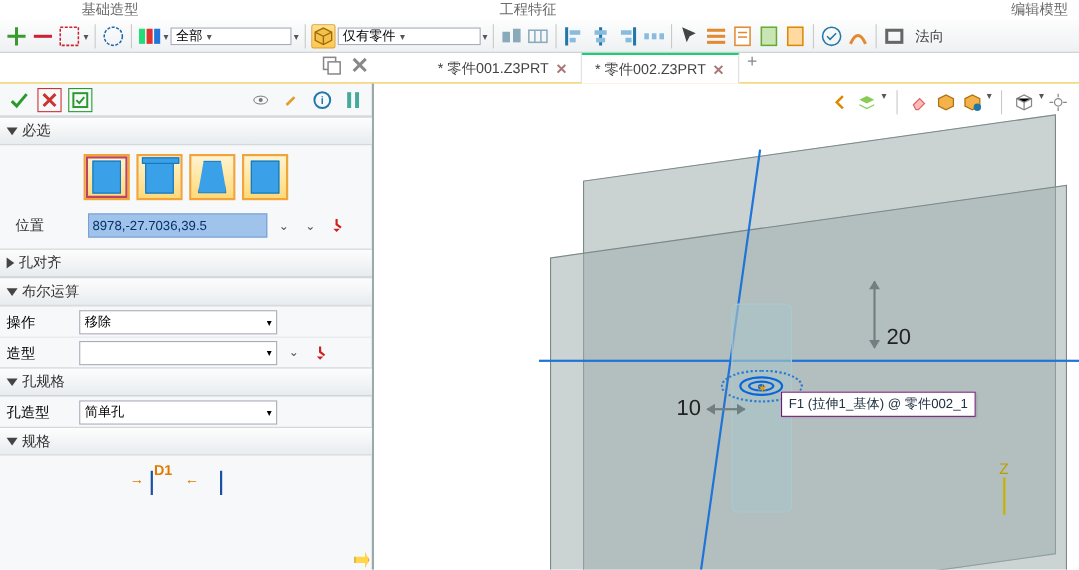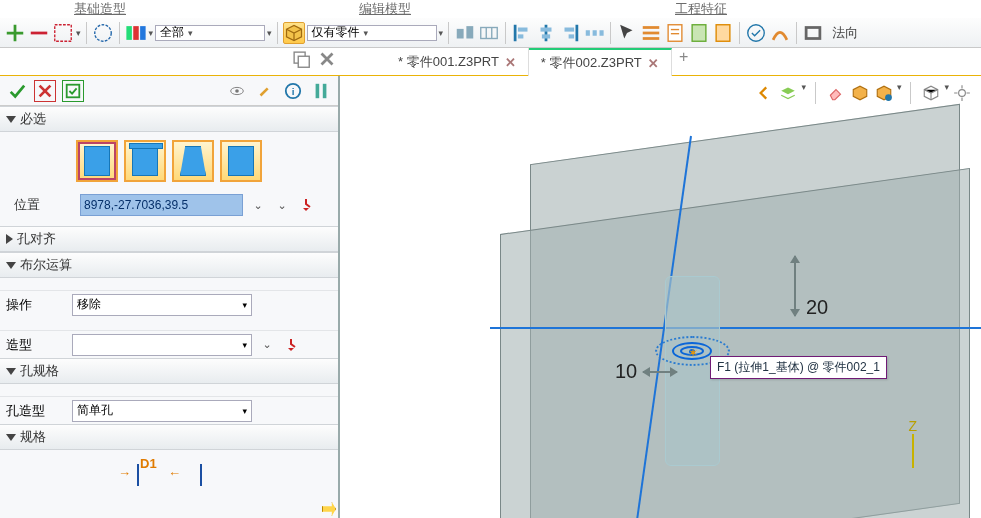--- a/index.html
+++ b/index.html
@@ -1,20 +1,20 @@
 <!DOCTYPE html>
 <html><head>
 <meta charset="utf-8">
 <style>
 * { box-sizing: border-box; margin: 0; padding: 0; font-family: "Microsoft YaHei", Arial, sans-serif; }
 body { width: 981px; height: 518px; background: #fff; overflow: hidden; position: relative; font-size: 12px; }
 
 
 .top-cats { display: flex; height: 18px; color: #6b6b6b; font-size: 13px; }
-.top-cats > div { text-align: center; text-decoration: underline; }
+.top-cats > div { text-align: center; }
 
 
 .main-toolbar { display: flex; align-items: center; height: 30px; border-bottom: 1px solid #c9c9c9; padding: 0 4px; gap: 2px; background: linear-gradient(#fdfdfd,#eef1f3); }
 .tb-sep { width: 1px; height: 22px; background: #c9c9c9; margin: 0 3px; }
 .tb-btn { width: 22px; height: 22px; display: flex; align-items: center; justify-content: center; border-radius: 2px; cursor: pointer; }
 .combo { display: flex; align-items: center; height: 16px; border: 1px solid #aab; background: #fff; padding: 0 4px; gap: 4px; }
 .combo .arrow { font-size: 9px; color: #555; }
 .combo.big { width: 110px; }
 .combo.mid { width: 130px; }
 
@@ -44,21 +44,21 @@
 .bigbtn { width: 42px; height: 42px; border: 2px solid #f1a43a; background: linear-gradient(#fff4cf,#ffd978); display: flex; align-items: center; justify-content: center; cursor: pointer; }
 .bigbtn.sel { box-shadow: inset 0 0 0 2px #b46; }
 .bigbtn .inner { width: 26px; height: 30px; background: #3aa0e8; border: 1px solid #1576b8; position: relative; }
 
 .field-row { display: flex; align-items: center; height: 26px; padding: 0 6px; gap: 6px; }
 .field-row label { width: 60px; font-size: 13px; color: #333; }
 .txtinput { flex: 0 0 130px; height: 22px; border: 1px solid #7aa0d4; background: #9fc3ea; color: #06306a; padding: 0 3px; font-size: 12px; }
 .mini { width: 18px; height: 18px; display: flex; align-items: center; justify-content: center; cursor: pointer; font-size: 11px; color: #555; }
 .redpick { color: #c22; }
 
-.sel-row { display: flex; align-items: center; height: 28px; padding: 0 6px; gap: 6px; border-top: 1px solid #e3e5e8; margin-top: 12px; }
+.sel-row { display: flex; align-items: center; height: 28px; padding: 0 6px; gap: 6px; border-top: 1px solid #e3e5e8; }
 .sel-row label { width: 60px; font-size: 13px; }
 .dd { flex: 1; max-width: 180px; height: 22px; border: 1px solid #aab; background: #fff; display: flex; align-items: center; justify-content: space-between; padding: 0 4px; cursor: pointer; }
 .dd .arrow { font-size: 9px; }
 
 .d1-diagram { height: 50px; display: flex; align-items: center; justify-content: center; position: relative; gap: 17px; }
 .d1-bar { width: 2px; height: 22px; background: #1b4fa2; }
 .d1-mark { position: absolute; color: #e07b00; font-weight: bold; font-size: 13px; }
 
 
 .viewport { flex: 1; position: relative; background: #fff; overflow: hidden; }
@@ -98,22 +98,22 @@
 .tooltip { position: absolute; left: 370px; top: 280px; background: #fff; border: 1px solid #701a75; padding: 2px 6px; font-size: 12px; color: #234; box-shadow: 1px 1px 2px rgba(0,0,0,0.15); }
 .axis-z { position: absolute; right: 64px; bottom: 50px; }
 .axis-z .zline { width: 2px; height: 34px; background: #c8b200; margin: 0 auto; }
 .axis-z .zlbl { color: #b89f00; font-size: 14px; text-align: center; }
 </style>
 </head>
 <body>
 
 <div class="top-cats">
   <div style="width:200px">基础造型</div>
+  <div style="width:560px">工程特征</div>
   <div style="flex:1;text-align:right;padding-right:10px">编辑模型</div>
-  <div style="width:560px">工程特征</div>
 </div>
 
 <div class="main-toolbar">
   <div class="tb-btn">
       <svg viewBox="0 0 16 16">
         <path d="M7 2h2v5h5v2H9v5H7V9H2V7h5z" fill="#3a9a2e"></path>
       </svg>
     </div>
   <div class="tb-btn">
       <svg viewBox="0 0 16 16">

